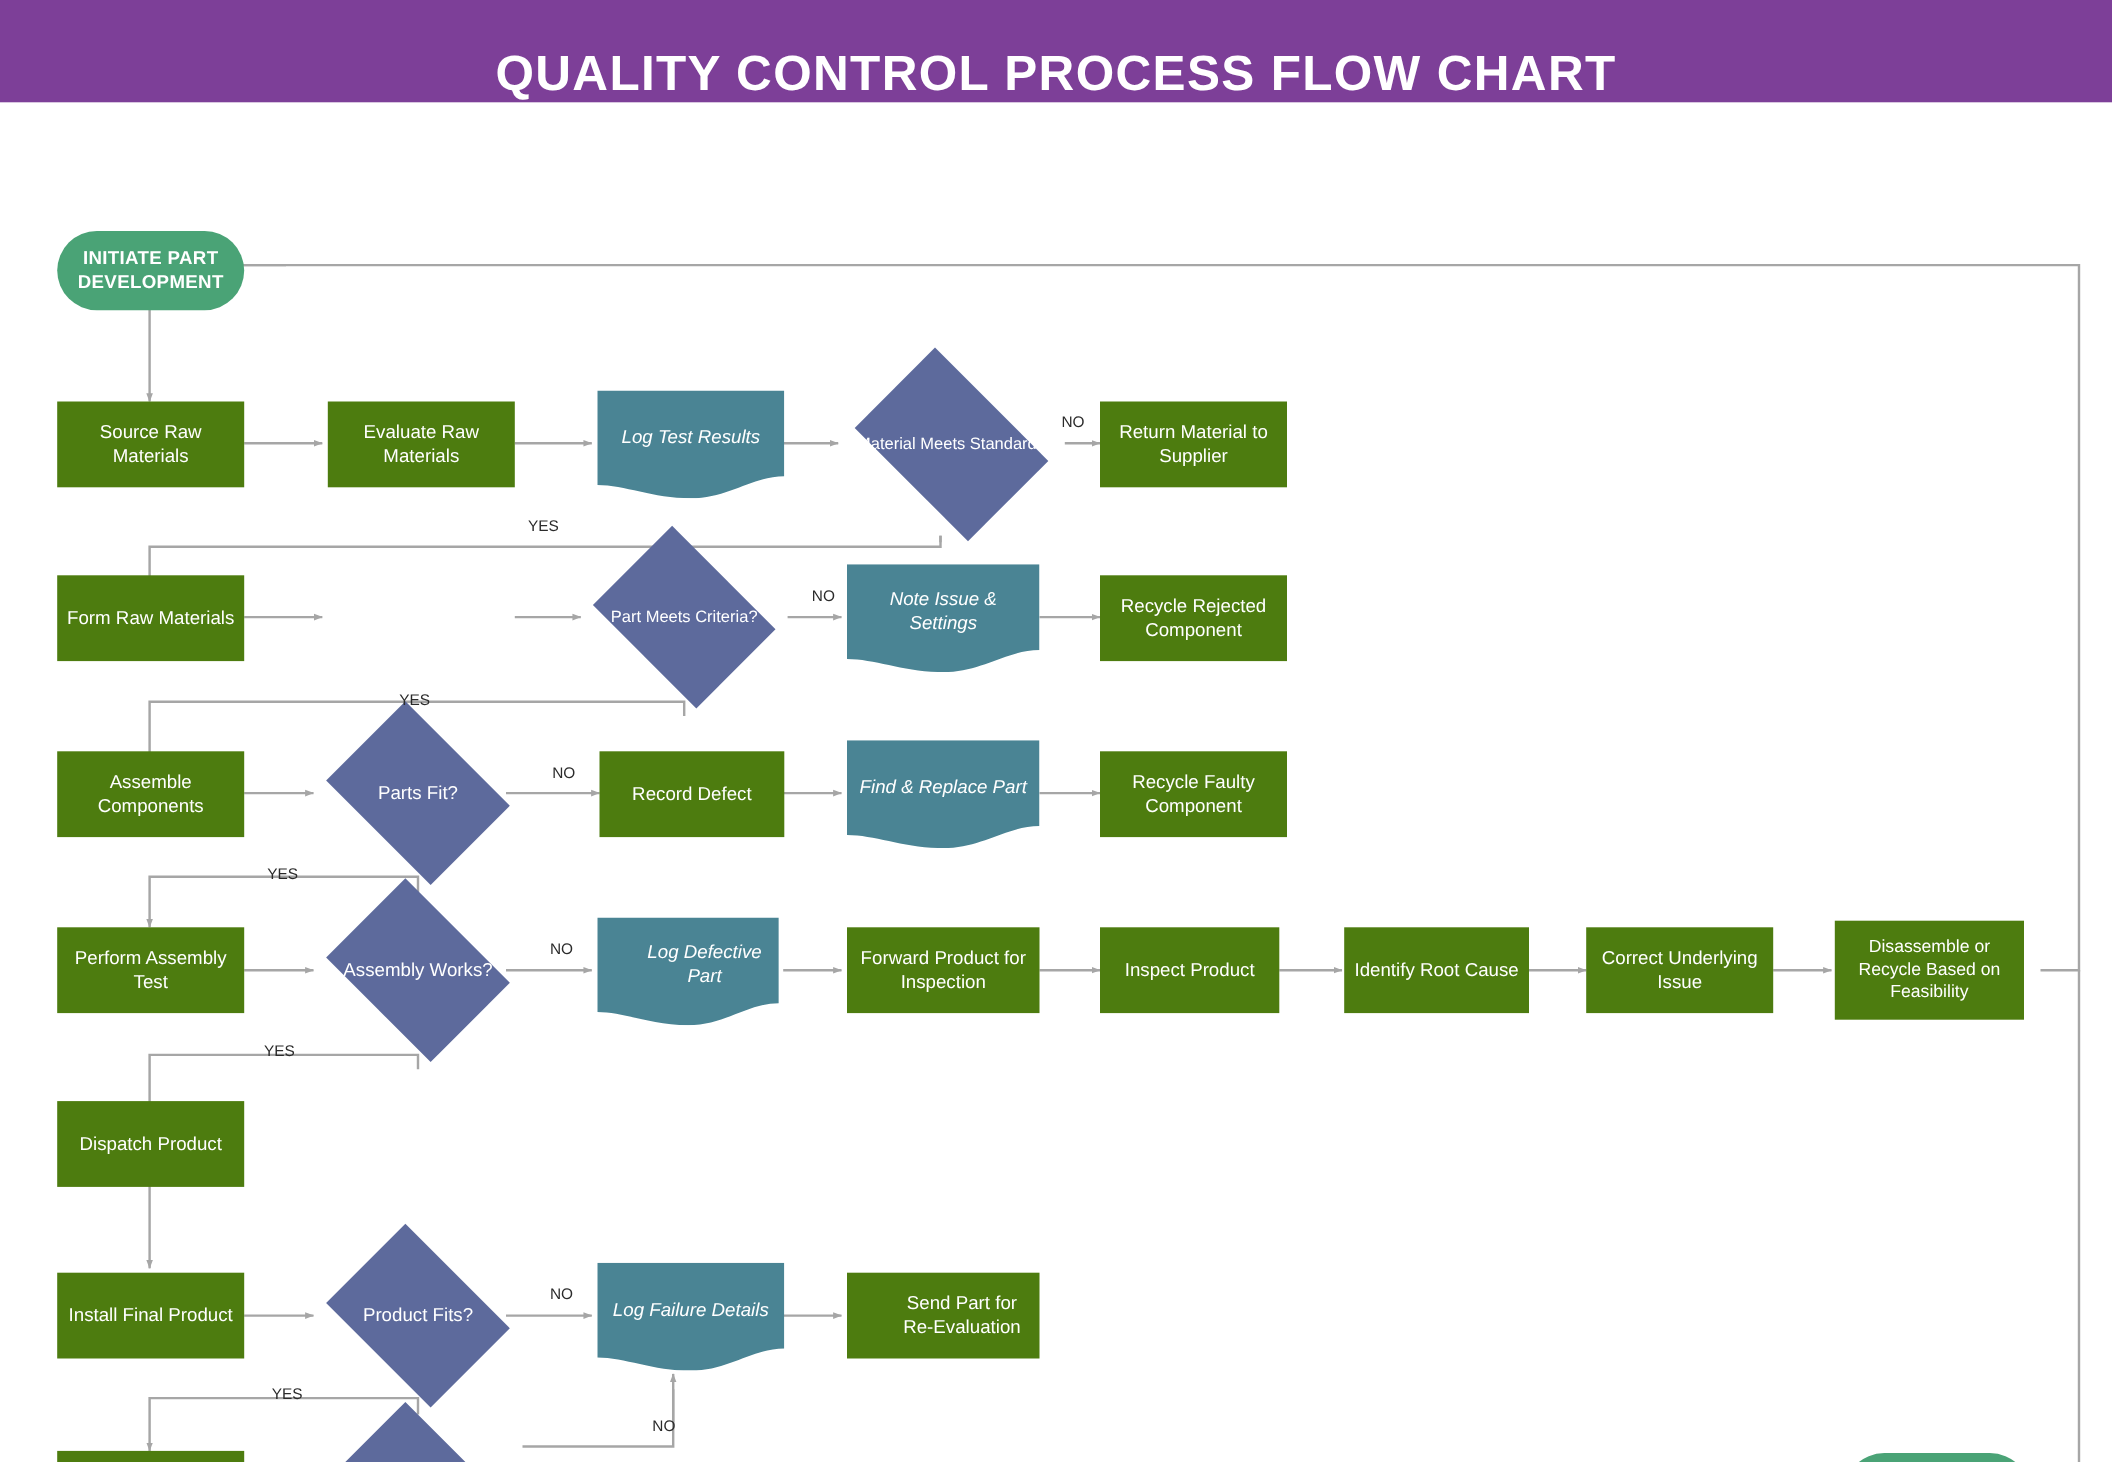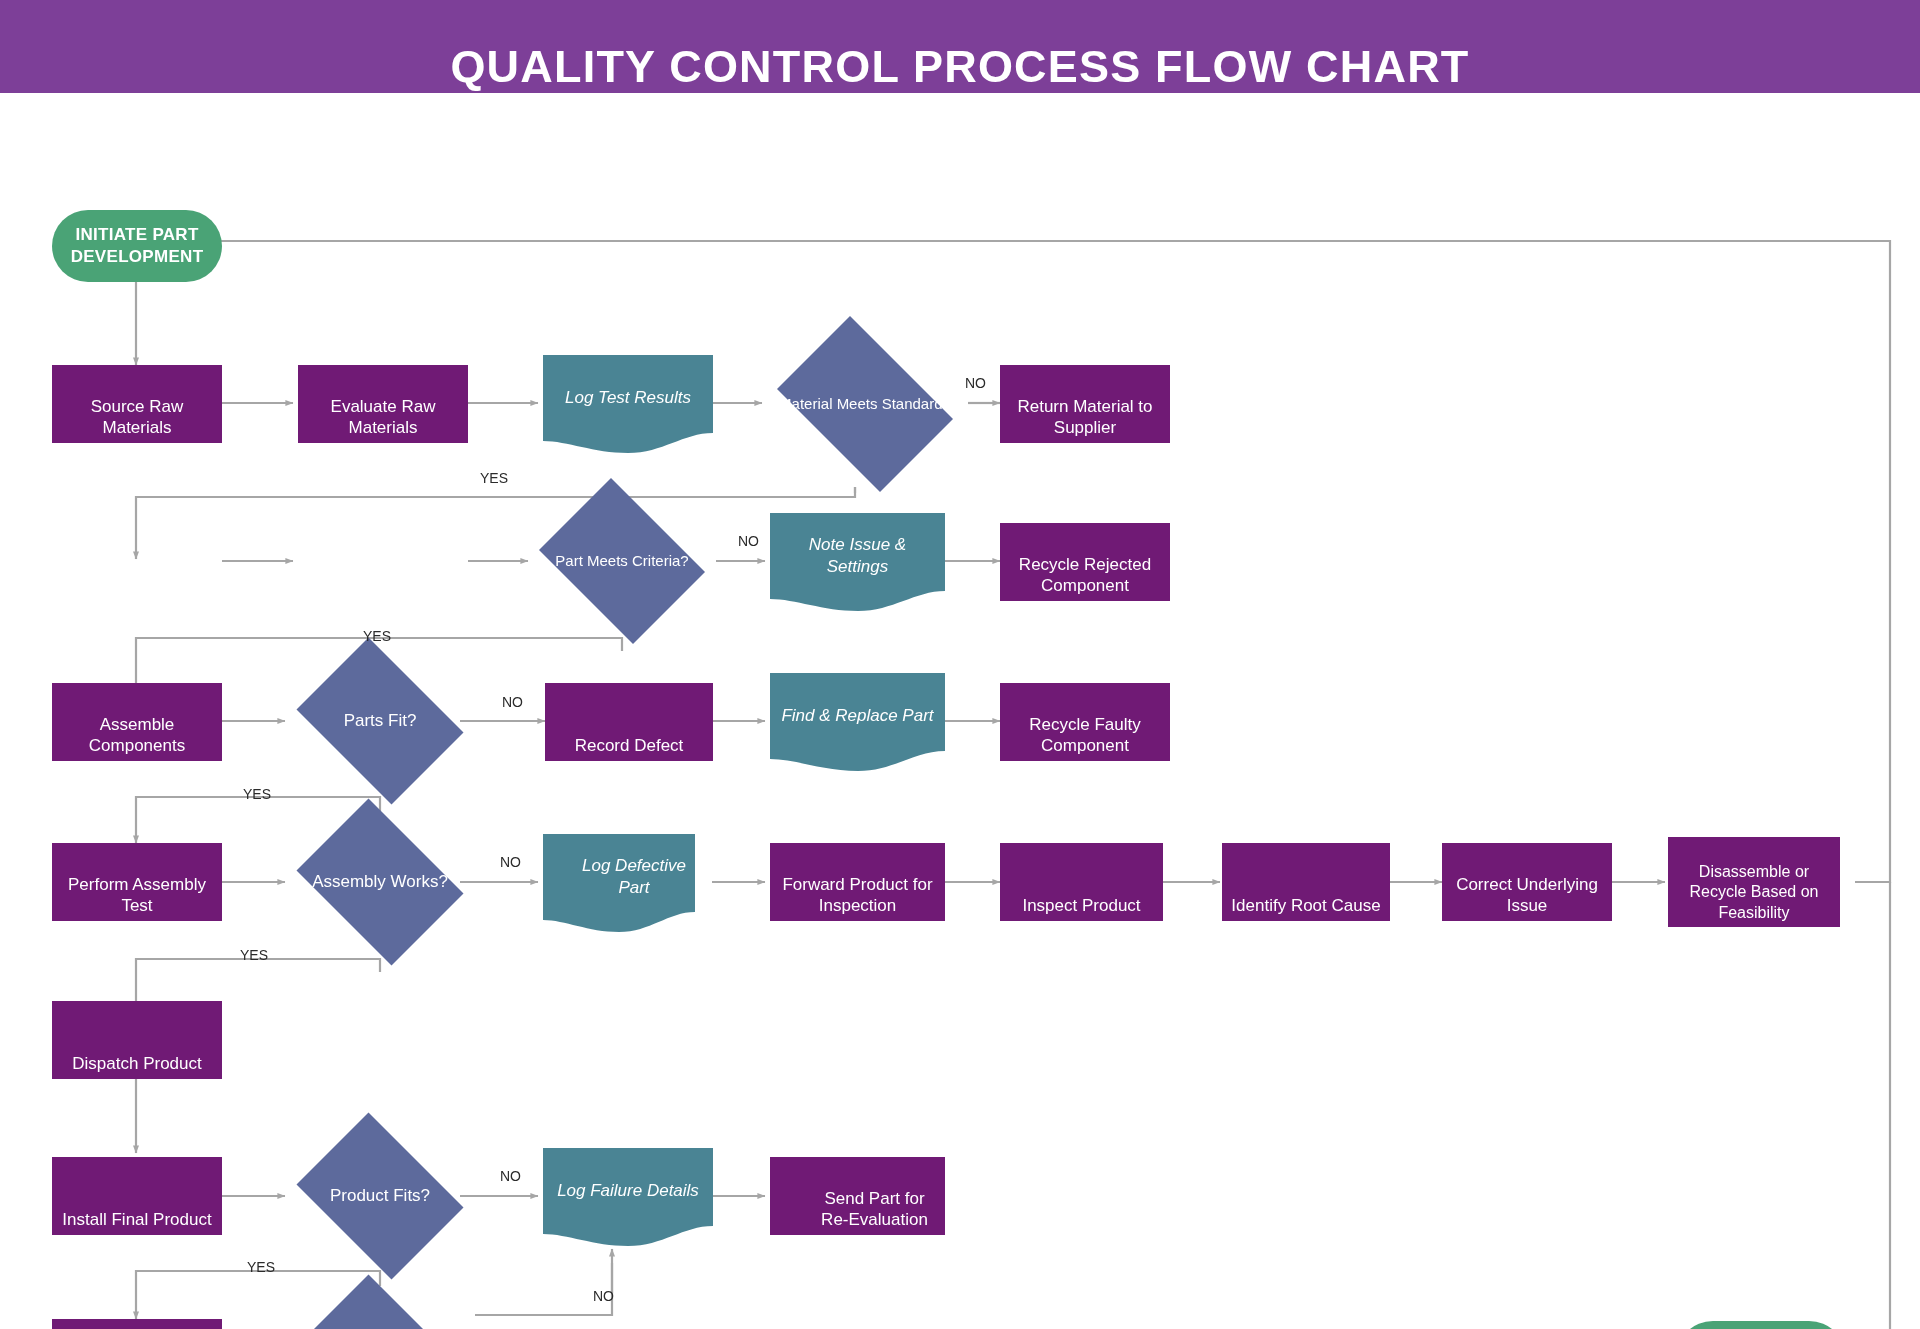--- a/index.html
+++ b/index.html
@@ -40,21 +40,21 @@
     text-align: center;
     color: #ffffff;
     font-size: 17px;
     line-height: 1.28;
     font-family: "Liberation Sans", sans-serif;
     padding: 4px 6px;
     z-index: 3;
   }
   .node .lbl { display:block; width:100%; }
 
-  .n-process   { background: #701a75; align-items: flex-end; }
+  .n-process   { background: #4d7c0f; }
   .n-terminator{ background: #4aa376; border-radius: 46px; font-weight: bold; font-size: 17px; letter-spacing:.3px; }
 
   
   .n-decision {
     background: transparent;
   }
   .n-decision .diamond-bg {
     position:absolute; left:0; top:0; width:100%; height:100%;
     background:#5d6a9c;
     transform: rotate(45deg) scale(0.7071);
@@ -196,20 +196,23 @@
 
     <div class="node n-decision" style="left:762px; top:238px; width:206px; height:146px;">
       <div class="diamond-bg"></div>
       <span class="lbl" style="font-size:15px;">Material Meets Standard?</span>
     </div>
 
     <div class="node n-process" style="left:1000px; top:272px; width:170px; height:78px;">
       <span class="lbl">Return Material to Supplier</span>
     </div>
 
+    <div class="node n-process" style="left:52px; top:430px; width:170px; height:78px;">
+      <span class="lbl">Form Raw Materials</span>
+    </div>
 
 
     <div class="node n-decision" style="left:528px; top:396px; width:188px; height:144px;">
       <div class="diamond-bg"></div>
       <span class="lbl" style="font-size:15px;">Part Meets Criteria?</span>
     </div>
 
     <div class="node n-document" style="left:770px; top:420px; width:175px; height:98px;">
       <svg class="docshape" viewBox="0 0 175 98" preserveAspectRatio="none">
         <path d="M0,0 L175,0 L175,78 C145,78 123,98 88,98 C52,98 26,86 0,86 Z" fill="#4a8494"></path>
@@ -247,21 +250,21 @@
 
     <div class="node n-process" style="left:52px; top:750px; width:170px; height:78px;">
       <span class="lbl">Perform Assembly Test</span>
     </div>
 
     <div class="node n-decision" style="left:285px; top:717px; width:190px; height:144px;">
       <div class="diamond-bg"></div>
       <span class="lbl">Assembly Works?</span>
     </div>
 
-    <div class="node n-document" style="left:543px; top:741px; width:152px; height:98px;padding-left:36px;">
+    <div class="node n-document" style="left:543px; top:741px; width:165px; height:98px;padding-left:36px;">
       <svg class="docshape" viewBox="0 0 170 98" preserveAspectRatio="none">
         <path d="M0,0 L170,0 L170,78 C140,78 120,98 85,98 C50,98 25,86 0,86 Z" fill="#4a8494"></path>
       </svg>
       <span class="lbl" style="margin-top:-12px">Log Defective Part</span>
     </div>
 
     <div class="node n-process" style="left:770px; top:750px; width:175px; height:78px;">
       <span class="lbl">Forward Product for Inspection</span>
     </div>
 

